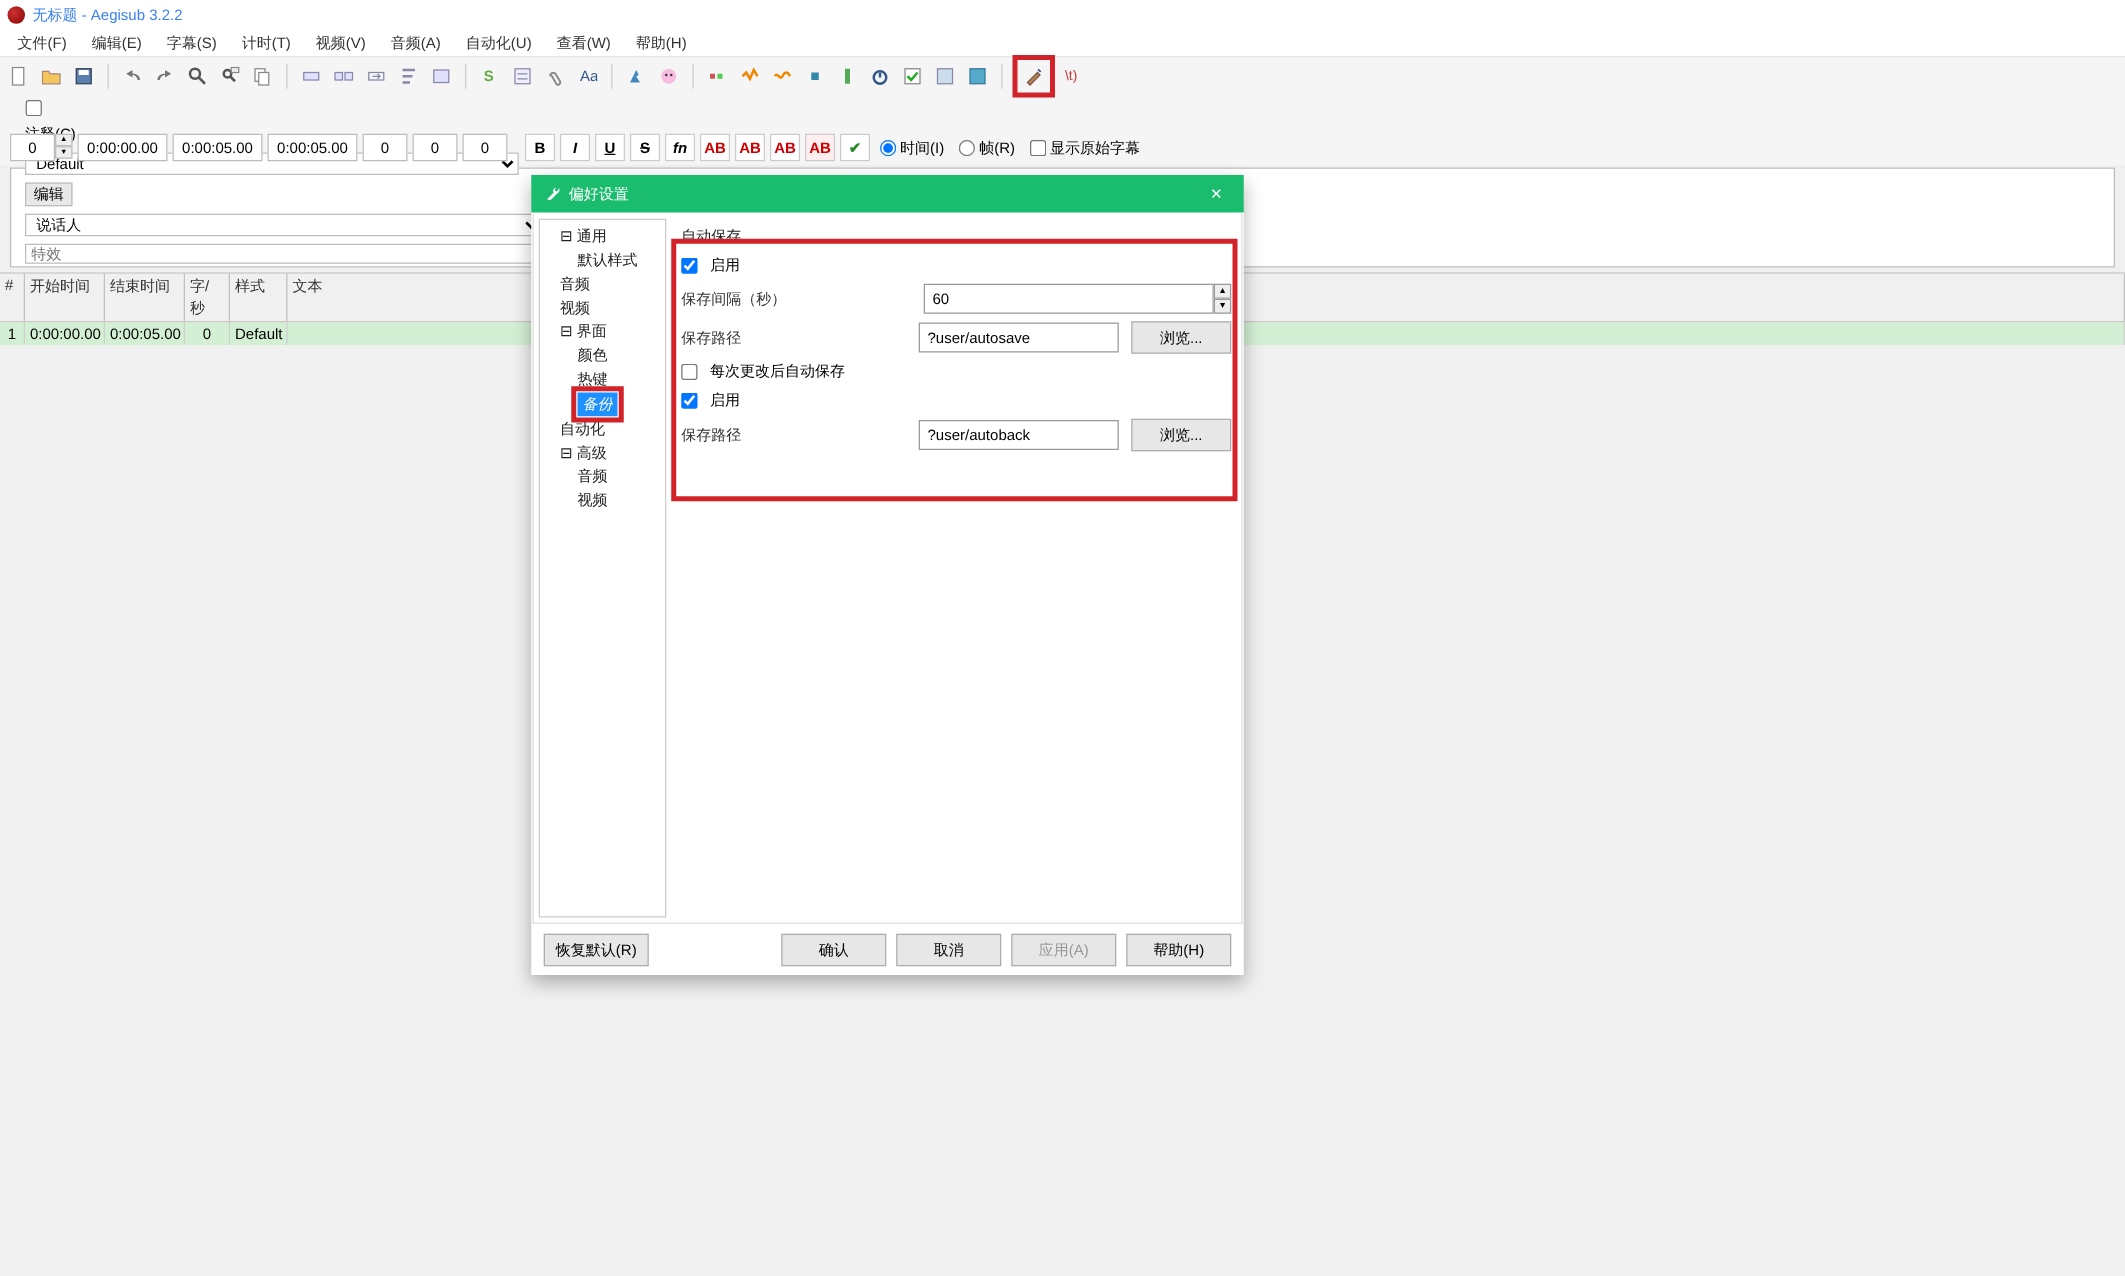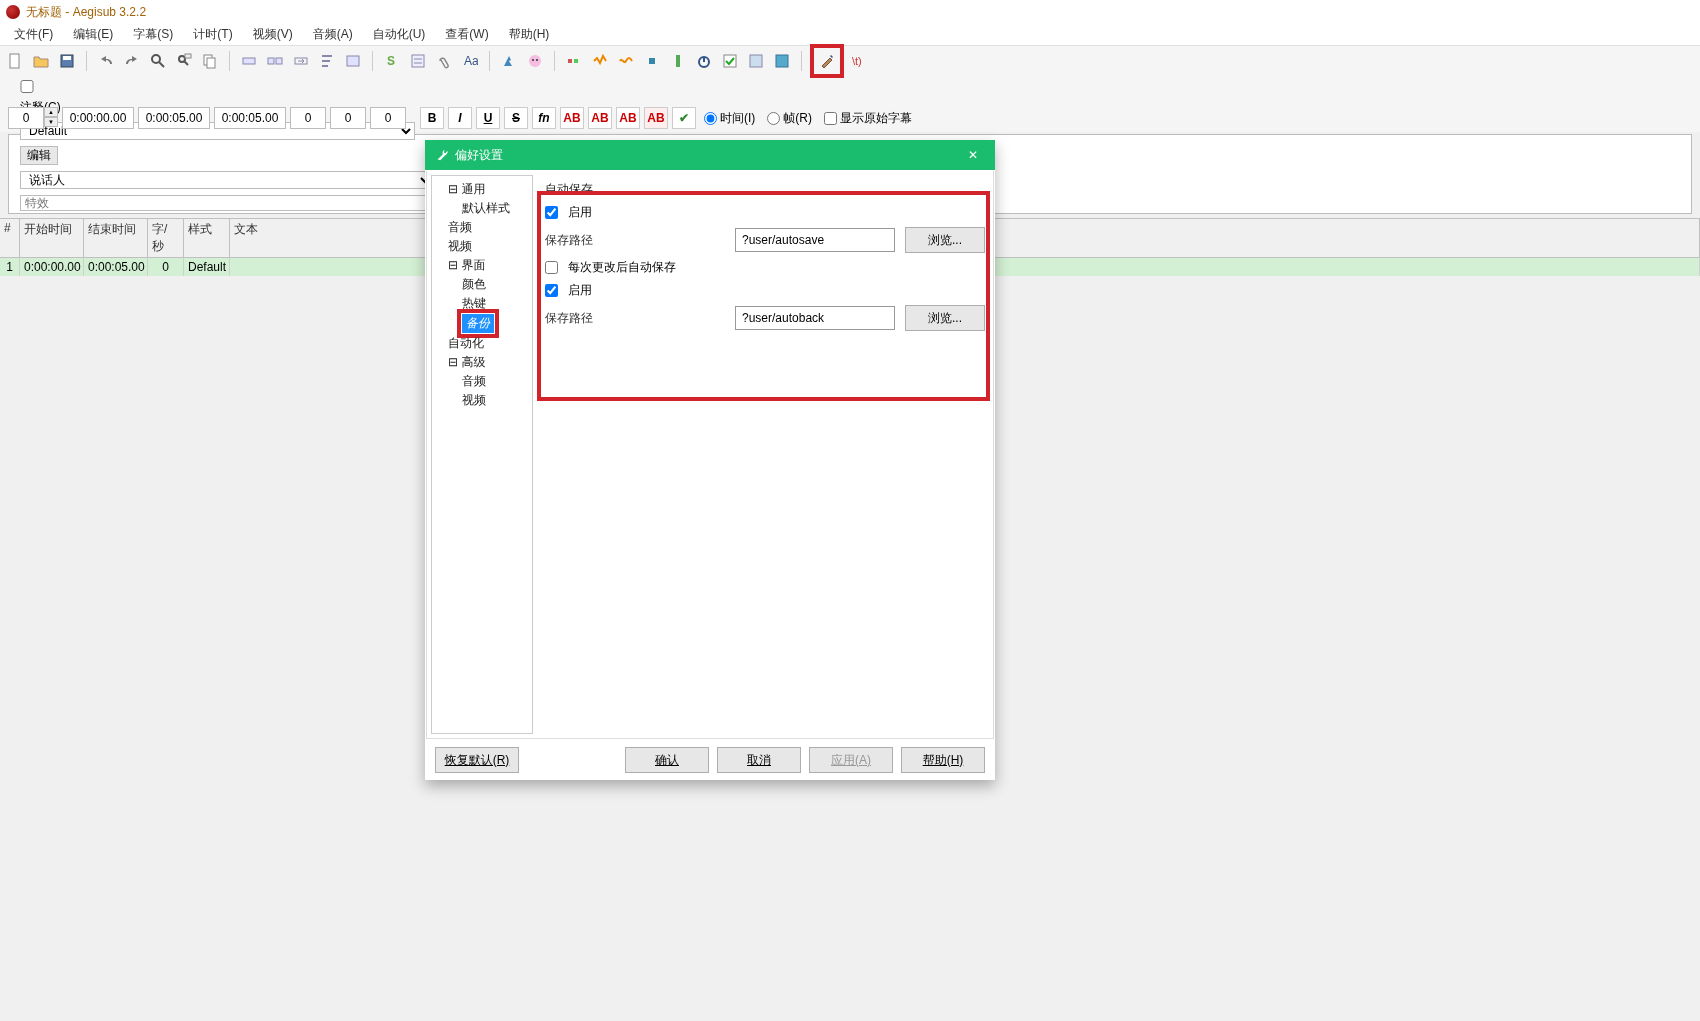--- a/index.html
+++ b/index.html
@@ -1,19 +1,19 @@
 <!DOCTYPE html>
 <html><head>
 <meta charset="utf-8">
 <style>
   * { box-sizing: border-box; margin: 0; padding: 0; font-family: "Microsoft YaHei", "SimSun", Tahoma, sans-serif; font-size: 12px; }
   body { background: #f0f0f0; position: relative; width: 1700px; height: 1021px; overflow: hidden; }
 
   
-  .titlebar { height: 24px; background: #fff; display: flex; align-items: center; padding-left: 6px; color: #a16207; }
+  .titlebar { height: 24px; background: #fff; display: flex; align-items: center; padding-left: 6px; color: #3b82f6; }
   .titlebar .appicon { width: 14px; height: 14px; border-radius: 50%; background: radial-gradient(circle at 5px 5px,#c33,#800); margin-right: 6px; }
 
   
   .menubar { height: 22px; background: #fff; display: flex; align-items: center; padding: 0 4px; border-bottom: 1px solid #e0e0e0; }
   .menubar span { padding: 2px 10px; cursor: default; color: #333; }
 
   
   .toolbar { height: 30px; background: #f5f5f5; display: flex; align-items: center; padding: 0 4px; gap: 4px; }
   .toolbar .tbtn { width: 22px; height: 22px; display: flex; align-items: center; justify-content: center; border-radius: 2px; }
   .toolbar .sep { width: 1px; height: 20px; background: #ccc; margin: 0 4px; }
@@ -71,21 +71,21 @@
   .field-row input[type=text] { height: 24px; border: 1px solid #999; padding: 0 6px; }
   .field-row .browse { width: 80px; height: 26px; border: 1px solid #adadad; background: #e7e7e7; }
   .field-row .spin { display:flex; }
   .field-row .spin input { width: 232px; }
   .field-row .spin .spinbtns { display:flex; flex-direction:column; }
   .field-row .spin .spinbtns span { width:14px; height:12px; border:1px solid #999; background:#eee; font-size:7px; text-align:center; line-height:10px; }
   .section-label { margin: 4px 0 2px 0; color: #222; }
   .content .bigred { position: absolute; border: 4px solid #d2232a; pointer-events: none; }
 
   .dialog .footer { height: 40px; display: flex; align-items: center; padding: 0 10px; gap: 8px; }
-  .dialog .footer button { width: 84px; height: 26px; border: 1px solid #adadad; background: #e7e7e7; text-decoration: underline; }
+  .dialog .footer button { width: 84px; height: 26px; border: 1px solid #adadad; background: #e7e7e7; }
   .dialog .footer button.disabled { color: #999; }
 
   .gap { flex: 1; }
 </style>
 </head>
 <body>
 
 <div class="titlebar">
   <div class="appicon"></div>
   <span>无标题 - Aegisub 3.2.2</span>
@@ -381,20 +381,31 @@
       <div class="item indent2">音频</div>
       <div class="item indent2">视频</div>
     </div>
     <div class="content">
       <div class="section-label">自动保存</div>
       <div class="field-row">
         <input type="checkbox" checked="" style="">
         <span>启用</span>
       </div>
       <div class="field-row">
+        <span class="lbl">保存间隔（秒）</span>
+        <div class="gap"></div>
+        <div class="spin">
+          <input type="text" value="60" style="">
+          <div class="spinbtns">
+              <span>▲</span>
+              <span>▼</span>
+            </div>
+        </div>
+      </div>
+      <div class="field-row">
         <span class="lbl">保存路径</span>
         <div class="gap"></div>
         <input type="text" style="width: 160px;" value="?user/autosave">
         <button class="browse">浏览...</button>
       </div>
       <div class="field-row">
         <input type="checkbox" style="">
         <span>每次更改后自动保存</span>
       </div>
       <div class="field-row">

